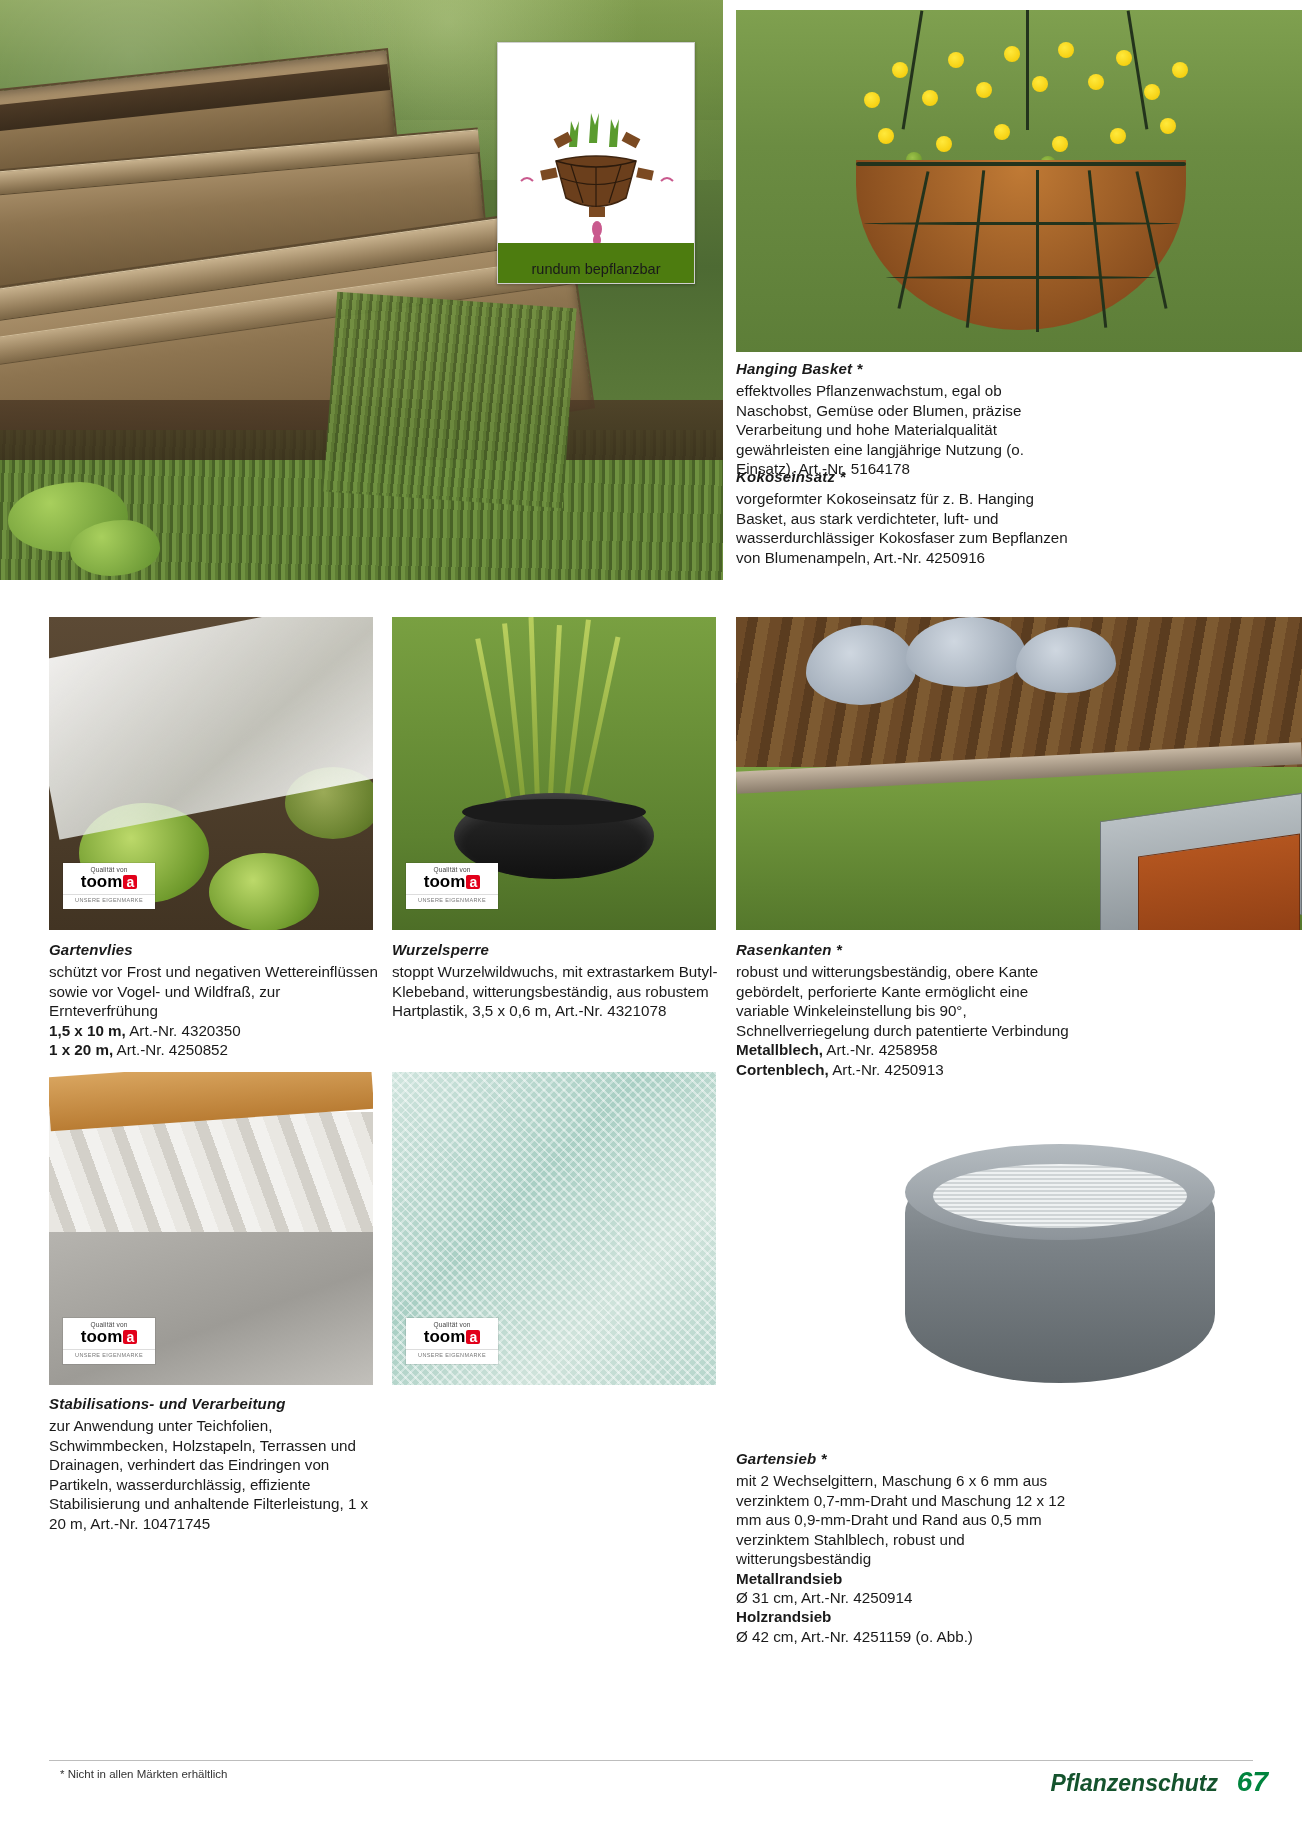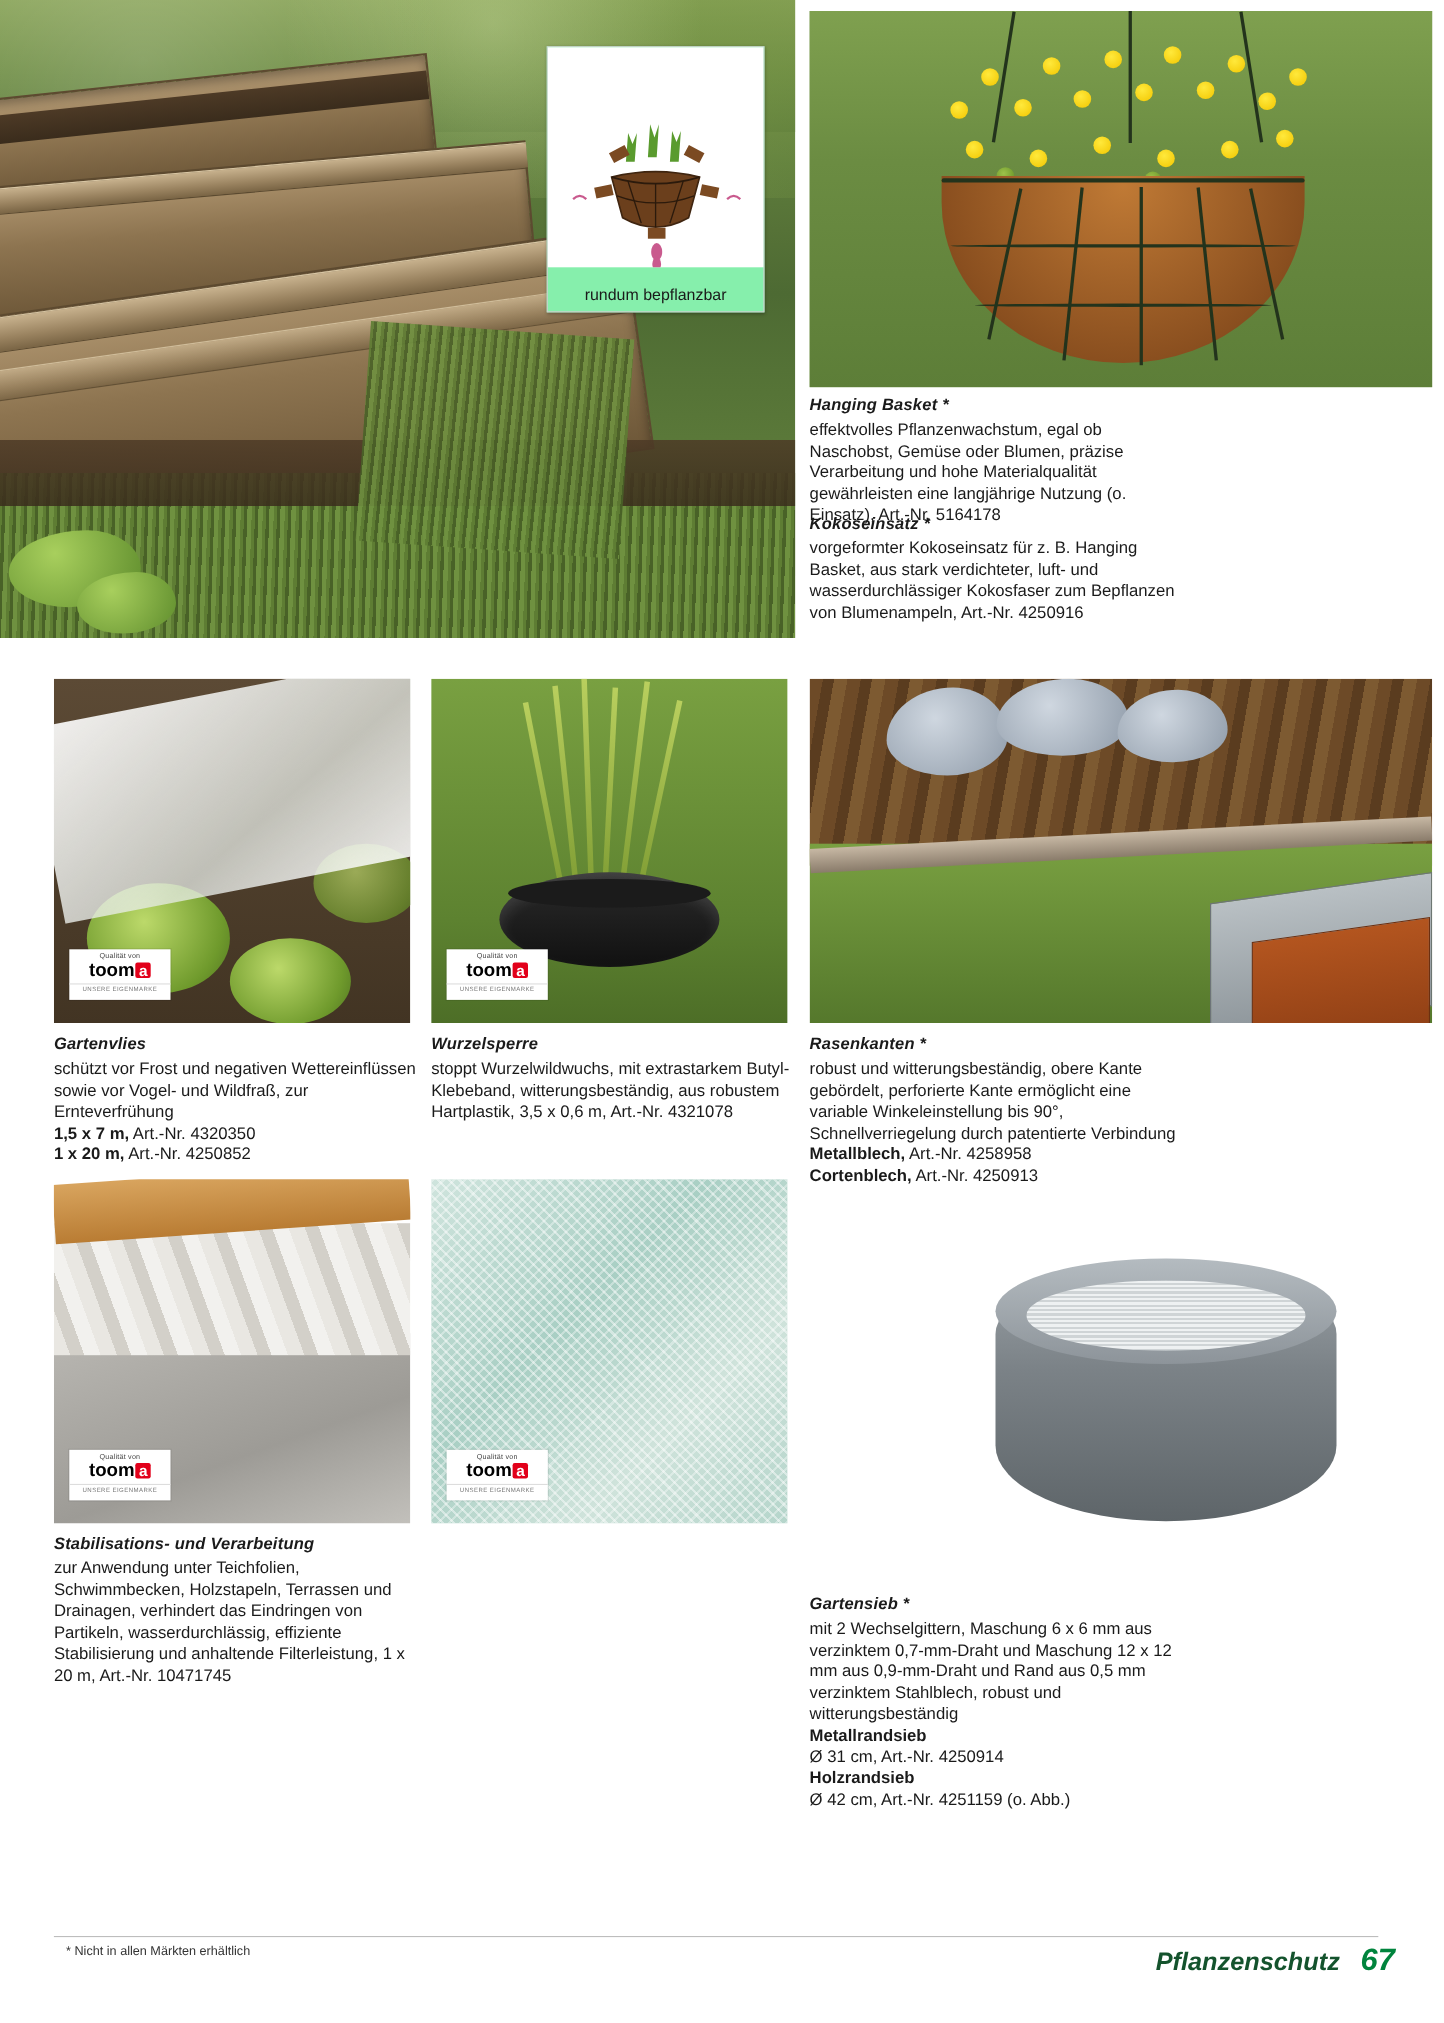--- a/index.html
+++ b/index.html
@@ -40,21 +40,21 @@
       border-top:1px solid #d8c6a4;border-bottom:1px solid #5b4a30;}
   .soil{position:absolute;background:linear-gradient(180deg,#4d3a26,#3a2c1c);}
   .grassy{position:absolute;background:
       repeating-linear-gradient(92deg,#5e7d33 0 3px,#496227 3px 6px,#6f9140 6px 10px);}
   .leaf{position:absolute;border-radius:60% 40% 55% 45%/55% 50% 50% 45%;
       background:radial-gradient(circle at 35% 30%,#a8cf5d,#5e8c2c);}
 
   
   .inset{
     position:absolute;left:497px;top:42px;width:196px;height:240px;
-    background:#86efac;border:1px solid #cfcfcf;box-shadow:0 1px 3px rgba(0,0,0,.3);
+    background:#4d7c0f;border:1px solid #cfcfcf;box-shadow:0 1px 3px rgba(0,0,0,.3);
   }
   .inset-img{position:absolute;left:0;top:0;right:0;height:200px;background:#fff;}
   .inset-cap{position:absolute;left:0;right:0;bottom:6px;text-align:center;font-size:14.5px;color:#1a1a1a;}
   .basket-ill{position:absolute;left:50%;top:60px;transform:translateX(-50%);}
 
   
   .hb{left:736px;top:10px;width:566px;height:342px;background:#6f9242;}
   .hb-grass{position:absolute;inset:0;background:
       linear-gradient(180deg,#7fa04f 0%,#6b8c42 40%,#5d7e38 100%);}
   .hb-coco{position:absolute;left:120px;top:150px;width:330px;height:170px;
@@ -296,21 +296,21 @@
     <div class="rk-plant" style="left:170px;top:0px;width:120px;height:70px;"></div>
     <div class="rk-plant" style="left:280px;top:10px;width:100px;height:66px;"></div>
     <div class="rk-edge"></div>
     <div class="rk-metal"></div>
     <div class="rk-corten"></div>
   </div>
 
   <div class="txt t-gartenvlies">
     <div class="cap-title">Gartenvlies</div>
     <div class="cap-body">schützt vor Frost und negativen Wettereinflüssen sowie vor Vogel- und Wildfraß, zur Ernteverfrühung</div>
-    <div class="cap-body"><b>1,5 x 7 m,</b><span> Art.-Nr. 4320350</span></div>
+    <div class="cap-body"><b>1,5 x 10 m,</b><span> Art.-Nr. 4320350</span></div>
     <div class="cap-body"><b>1 x 20 m,</b><span> Art.-Nr. 4250852</span></div>
   </div>
 
   <div class="txt t-wurzel">
     <div class="cap-title">Wurzelsperre</div>
     <div class="cap-body">stoppt Wurzelwildwuchs, mit extrastarkem Butyl-Klebeband, witterungsbeständig, aus robustem Hartplastik, 3,5 x 0,6 m, Art.-Nr. 4321078</div>
   </div>
 
   <div class="txt t-rasen">
     <div class="cap-title">Rasenkanten *</div>

